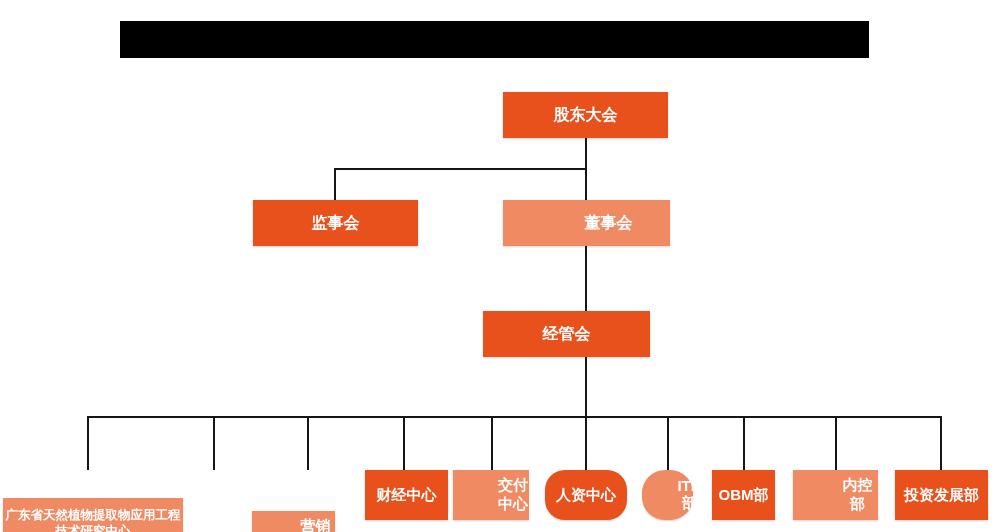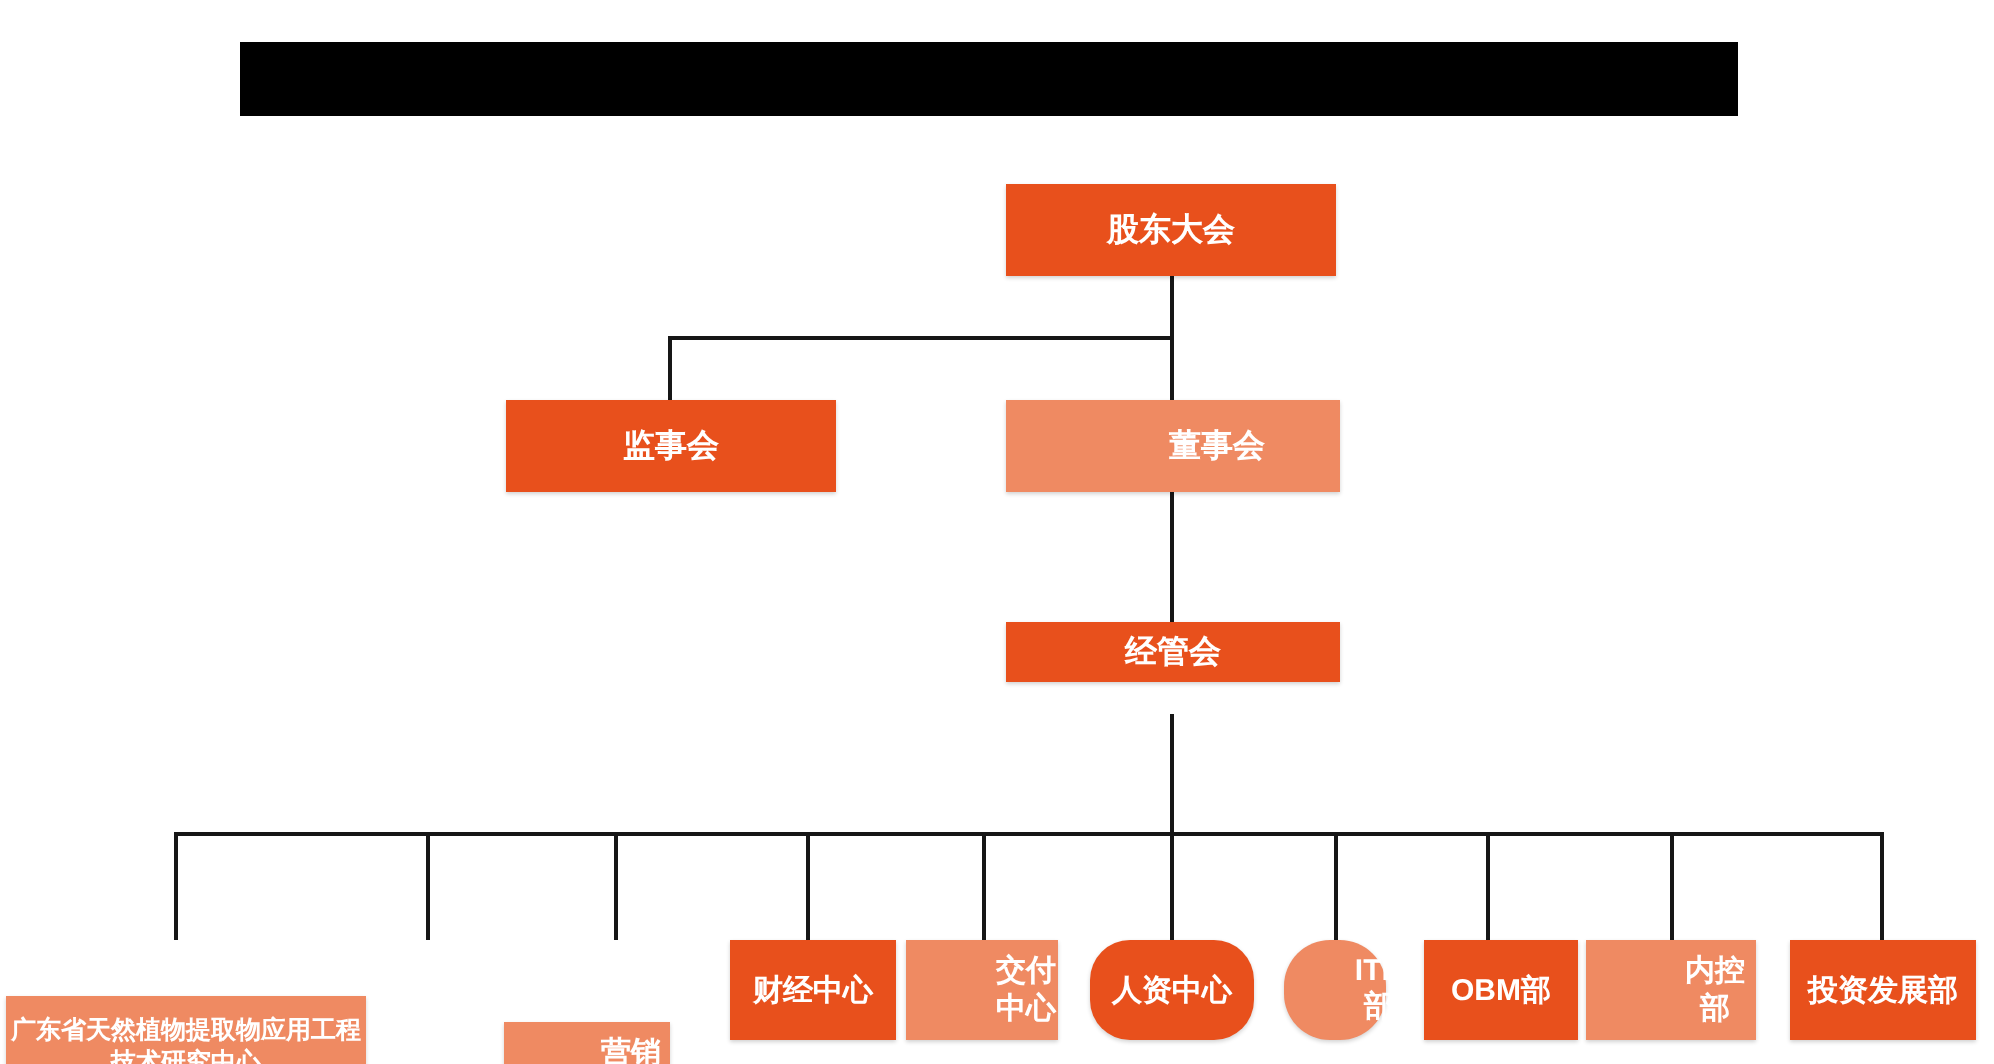--- a/index.html
+++ b/index.html
@@ -32,31 +32,31 @@
   .primary   { background: var(--primary, #e8501c); }
   .secondary { background: var(--secondary, #ef8a62); padding-left: 44px; }
   .line {
     position: absolute;
     background: var(--connector, #161616);
   }
   
   #n-shareholders { left:503px; top:92px;  width:165px; height:46px; }
   #n-supervisors  { left:253px; top:200px; width:165px; height:46px; }
   #n-directors    { left:503px; top:200px; width:167px; height:46px; }
-  #n-management   { left:503px; top:311px; width:167px; height:30px; }
+  #n-management   { left:483px; top:311px; width:167px; height:46px; }
   
   .dept { top:470px; height:50px; font-size:15px; }
   #d-0 { left:3px;   width:180px; font-size:12.5px; line-height:1.3; padding:0 2px;margin-top:28px; }
   #d-1 { left:175px; width:77px; }
   #d-2 { left:252px; width:83px;margin-top:41px; }
   #d-3 { left:365px; width:83px; }
   #d-4 { left:453px; width:76px; }
   #d-5 { left:545px; width:82px;border-radius:20px; }
   #d-6 { left:642px; width:51px;border-radius:23px; }
-  #d-7 { left:712px; width:77px; }
+  #d-7 { left:712px; width:63px; }
   #d-8 { left:793px; width:85px;text-align:center; }
   #d-9 { left:895px; width:93px; }
   
   .v { width:2px; }
   .h { height:2px; }
   #l-top-drop   { left:585px; top:138px; height:63px; }   
   #l-branch-h   { left:334px; top:168px; width:253px; }   
   #l-sup-drop   { left:334px; top:168px; height:32px; }   
   #l-dir-mgmt   { left:585px; top:246px; height:65px; }   
   #l-mgmt-bus   { left:585px; top:357px; height:59px; }   

